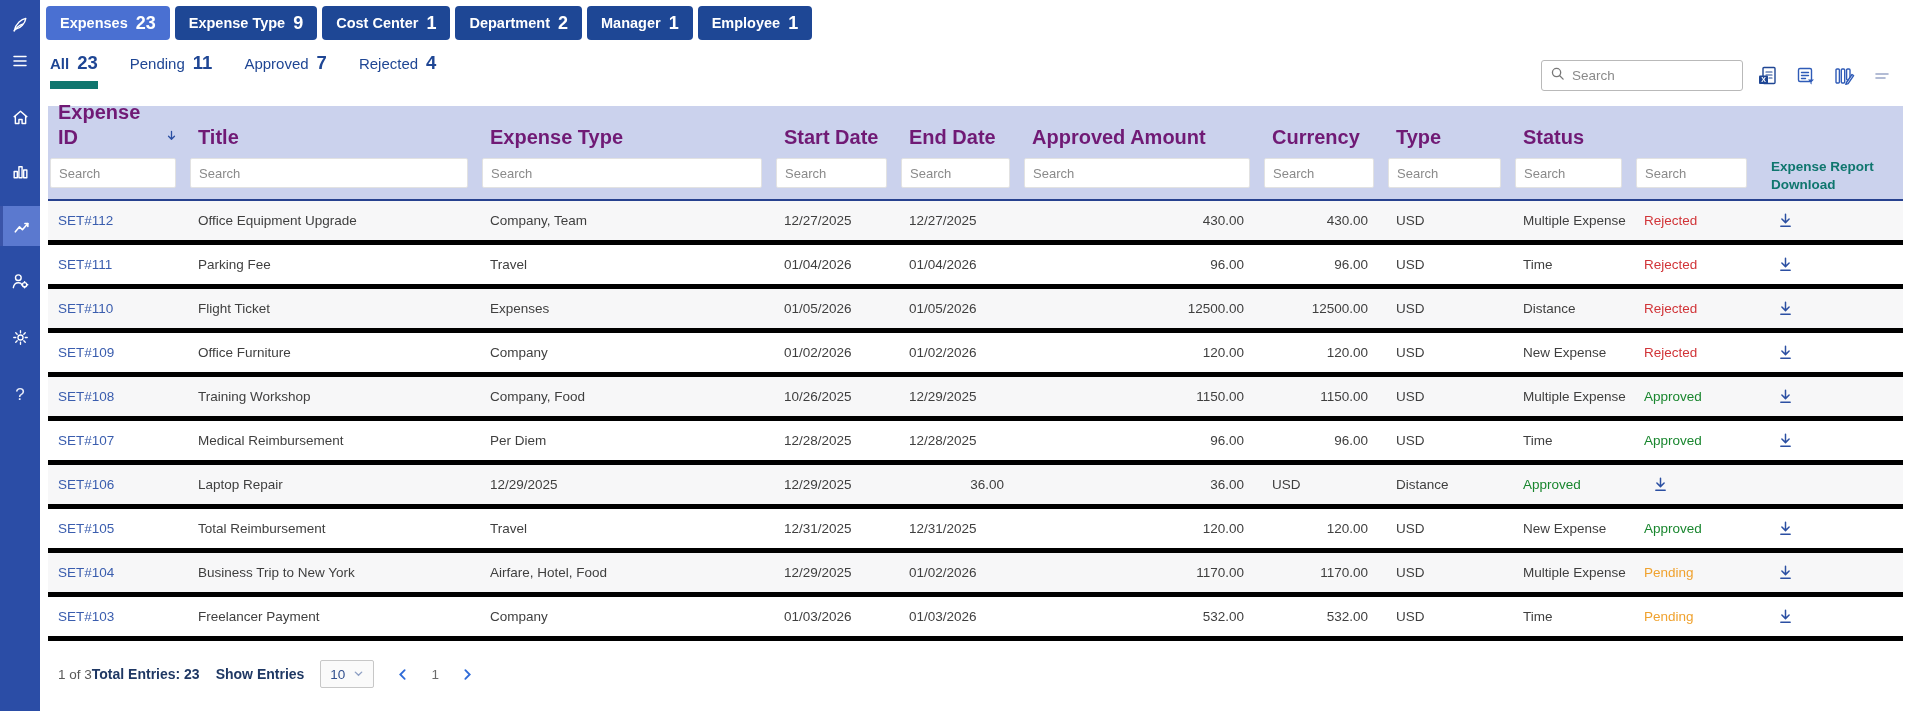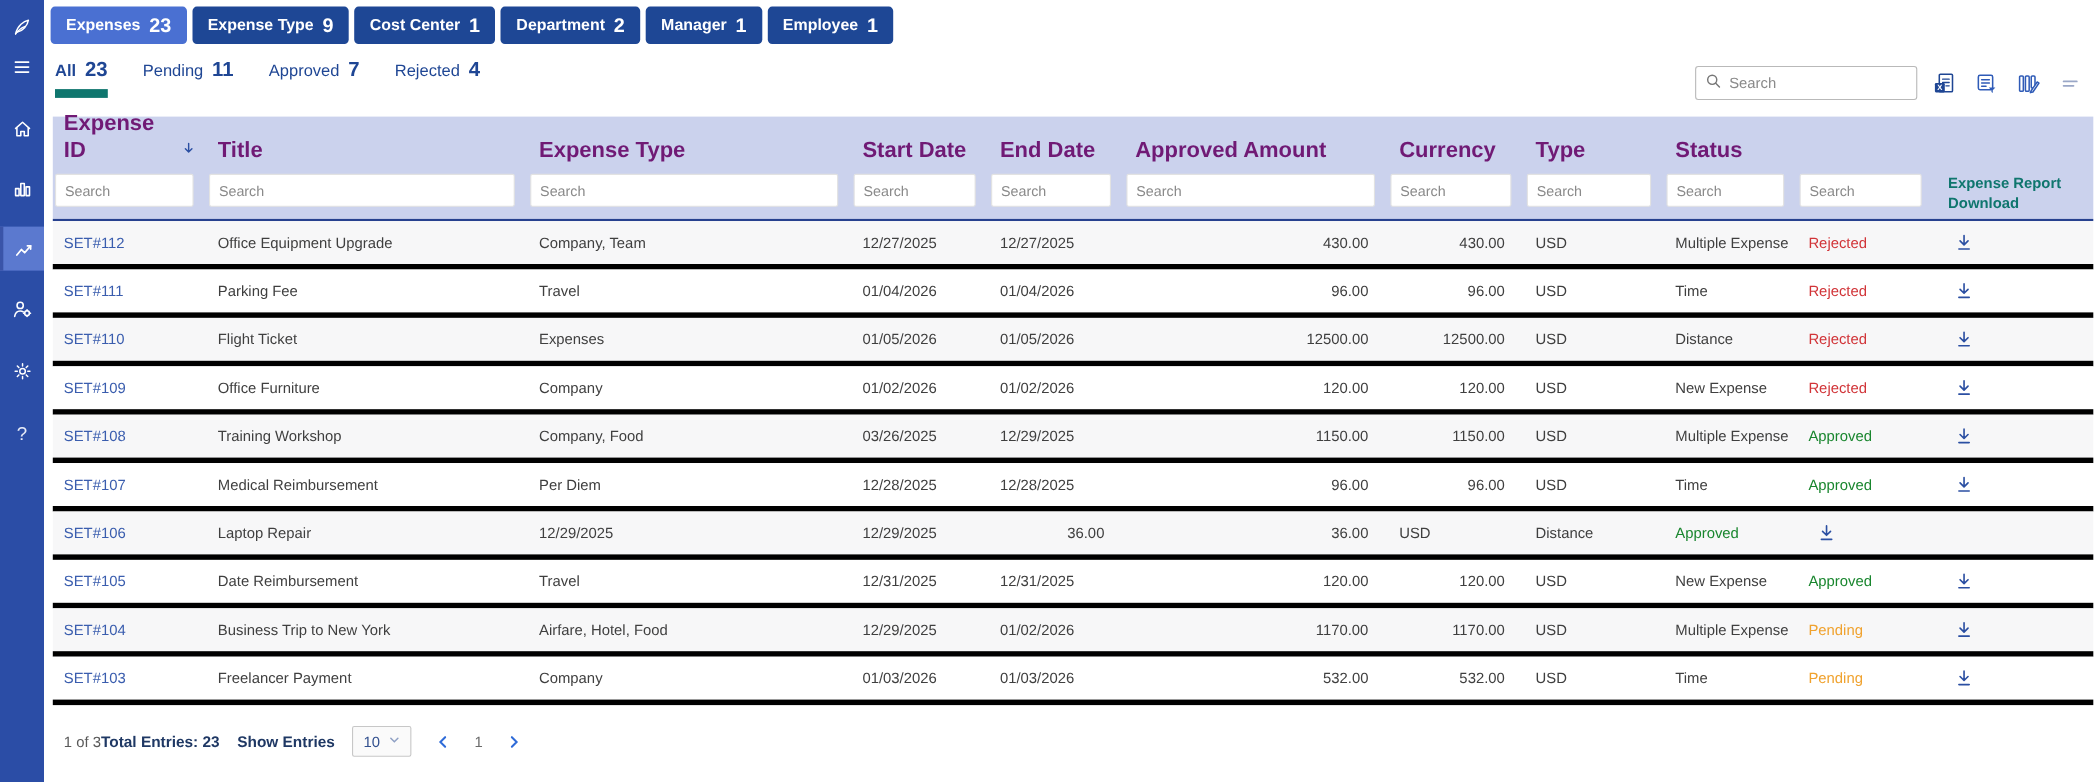--- a/index.html
+++ b/index.html
@@ -332,21 +332,21 @@
               <svg width="17" height="17" viewBox="0 0 16 16" fill="none" stroke="#2b4fa2" stroke-width="1.4" stroke-linecap="round" stroke-linejoin="round">
                 <path d="M8 2v7.2M4.6 6.6 8 10l3.4-3.4M3.6 13.5h8.8"></path>
               </svg>
             </span>
           </div>
         </div>
         <div class="grid-row data-row odd">
           <div class="cell id">SET#108</div>
           <div class="cell">Training Workshop</div>
           <div class="cell">Company, Food</div>
-          <div class="cell">03/26/2025</div>
+          <div class="cell">10/26/2025</div>
           <div class="cell">12/29/2025</div>
           <div class="cell right">1150.00</div>
           <div class="cell right">1150.00</div>
           <div class="cell">USD</div>
           <div class="cell">Multiple Expense</div>
           <div class="cell" style="color: rgb(25, 134, 46);">Approved</div>
           <div class="cell dl">
             <span class="dl-btn">
               <svg width="17" height="17" viewBox="0 0 16 16" fill="none" stroke="#2b4fa2" stroke-width="1.4" stroke-linecap="round" stroke-linejoin="round">
                 <path d="M8 2v7.2M4.6 6.6 8 10l3.4-3.4M3.6 13.5h8.8"></path>
@@ -386,21 +386,21 @@
           <div class="cell dl">
             <span class="dl-btn">
               <svg width="17" height="17" viewBox="0 0 16 16" fill="none" stroke="#2b4fa2" stroke-width="1.4" stroke-linecap="round" stroke-linejoin="round">
                 <path d="M8 2v7.2M4.6 6.6 8 10l3.4-3.4M3.6 13.5h8.8"></path>
               </svg>
             </span>
           </div>
         </div>
         <div class="grid-row data-row">
           <div class="cell id">SET#105</div>
-          <div class="cell">Date Reimbursement</div>
+          <div class="cell">Total Reimbursement</div>
           <div class="cell">Travel</div>
           <div class="cell">12/31/2025</div>
           <div class="cell">12/31/2025</div>
           <div class="cell right">120.00</div>
           <div class="cell right">120.00</div>
           <div class="cell">USD</div>
           <div class="cell">New Expense</div>
           <div class="cell" style="color: rgb(25, 134, 46);">Approved</div>
           <div class="cell dl">
             <span class="dl-btn">

